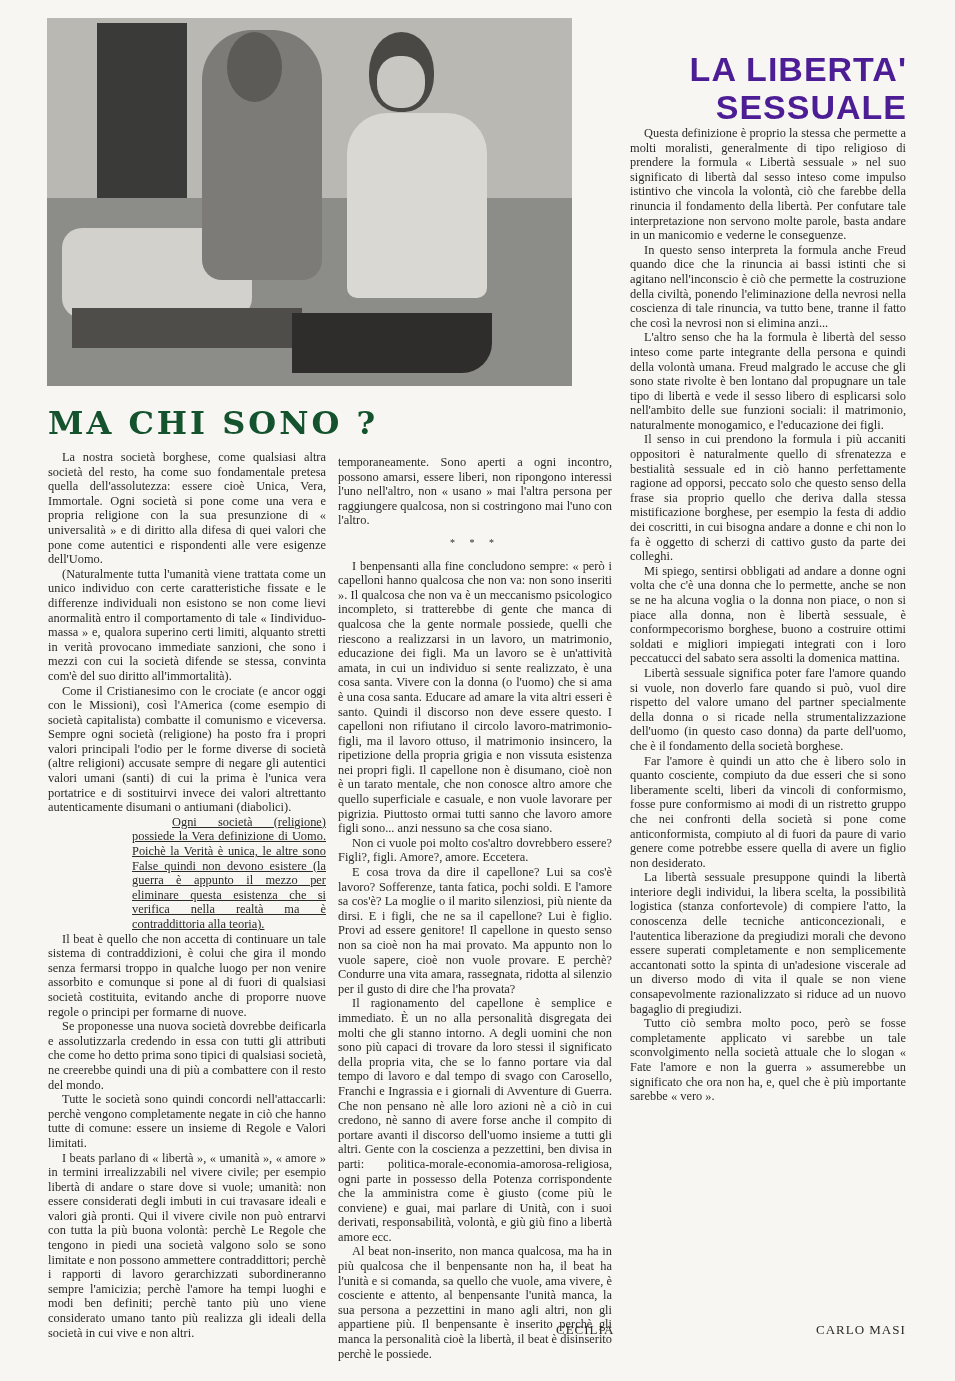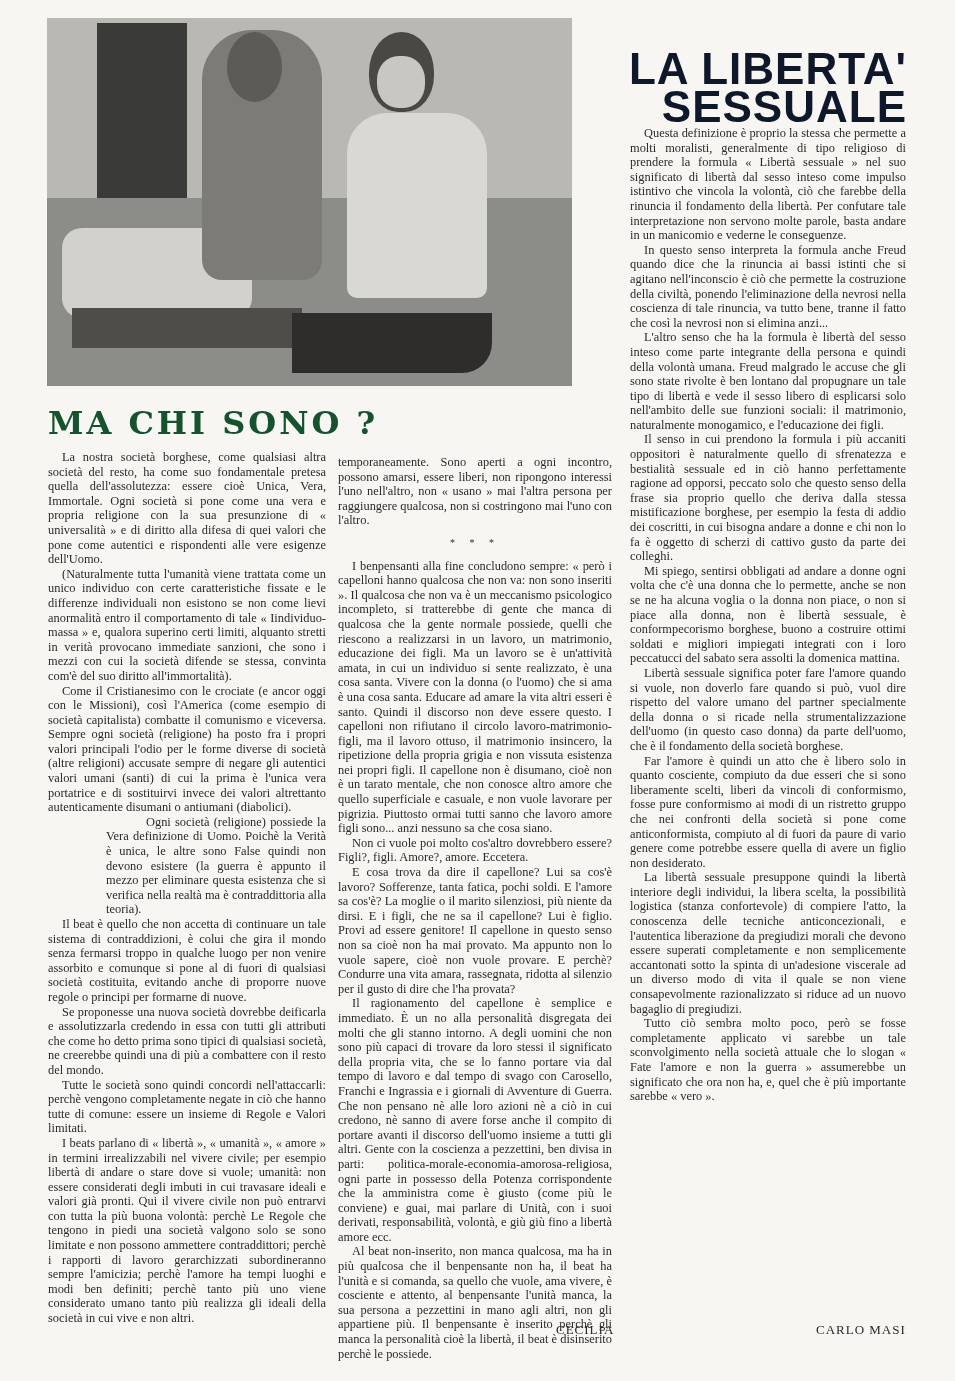--- a/index.html
+++ b/index.html
@@ -23,33 +23,33 @@
   .photo .woman { position:absolute; left:300px; top:95px; width:140px; height:185px; background:#d9d8d3; border-radius:40px 40px 10px 10px; }
   .photo .womanhead { position:absolute; left:322px; top:14px; width:65px; height:80px; background:#4a4845; border-radius:50% 50% 45% 45%; }
   .photo .womanface { position:absolute; left:330px; top:38px; width:48px; height:52px; background:#c9c7c1; border-radius:45%; }
   .photo .mat { position:absolute; left:25px; top:290px; width:230px; height:40px; background:#4e4d4a; }
   .photo .cushion { position:absolute; left:245px; top:295px; width:200px; height:60px; background:#2e2d2b; border-radius:0 0 30px 0; }
   .photo .legs { position:absolute; left:15px; top:210px; width:190px; height:90px; background:#d3d1cb; border-radius:20px; }
 
   .title-right {
     position:absolute; right:48px; top:50px; text-align:right;
     font-family:"Liberation Sans","DejaVu Sans",sans-serif; font-weight:bold;
-    font-size:44px; line-height:38px; color:#0f172a; letter-spacing:1px;
+    font-size:34px; line-height:38px; color:#4c1d95; letter-spacing:1px;
   }
   .title-left {
     position:absolute; left:48px; top:404px;
     font-family:"DejaVu Serif", serif; font-weight:bold;
     font-size:32px; letter-spacing:3px; color:#14532d;
   }
   .col {
     position:absolute; font-size:12.4px; line-height:14.6px; text-align:justify;
   }
   .col p { margin:0; text-indent:14px; }
   .col p.ni { text-indent:0; }
-  .col p.indent-block { margin-left:58px; text-indent:40px; }
+  .col p.indent-block { margin-left:84px; text-indent:40px;text-decoration:underline; }
   .col .stars { text-align:center; text-indent:0; margin:8px 0 8px 0; font-size:10px; letter-spacing:6px; }
   .c1 { left:48px; top:450px; width:278px; }
   .c2 { left:338px; top:455px; width:274px; }
   .c3 { left:630px; top:126px; width:276px; }
   .c3 p.def { text-indent:14px; }
   .sig-abs { position:absolute; font-size:13px; letter-spacing:1px; }
   .sig-c { left:556px; top:1322px; }
   .sig-m { left:816px; top:1322px;font-family:Liberation Serif, serif; }
 </style>
 </head>

